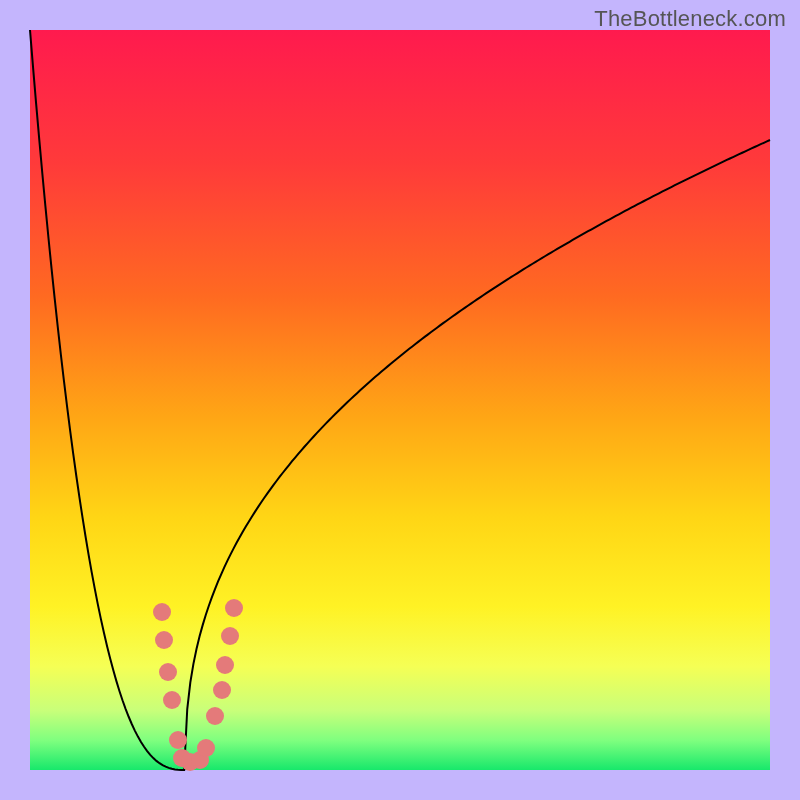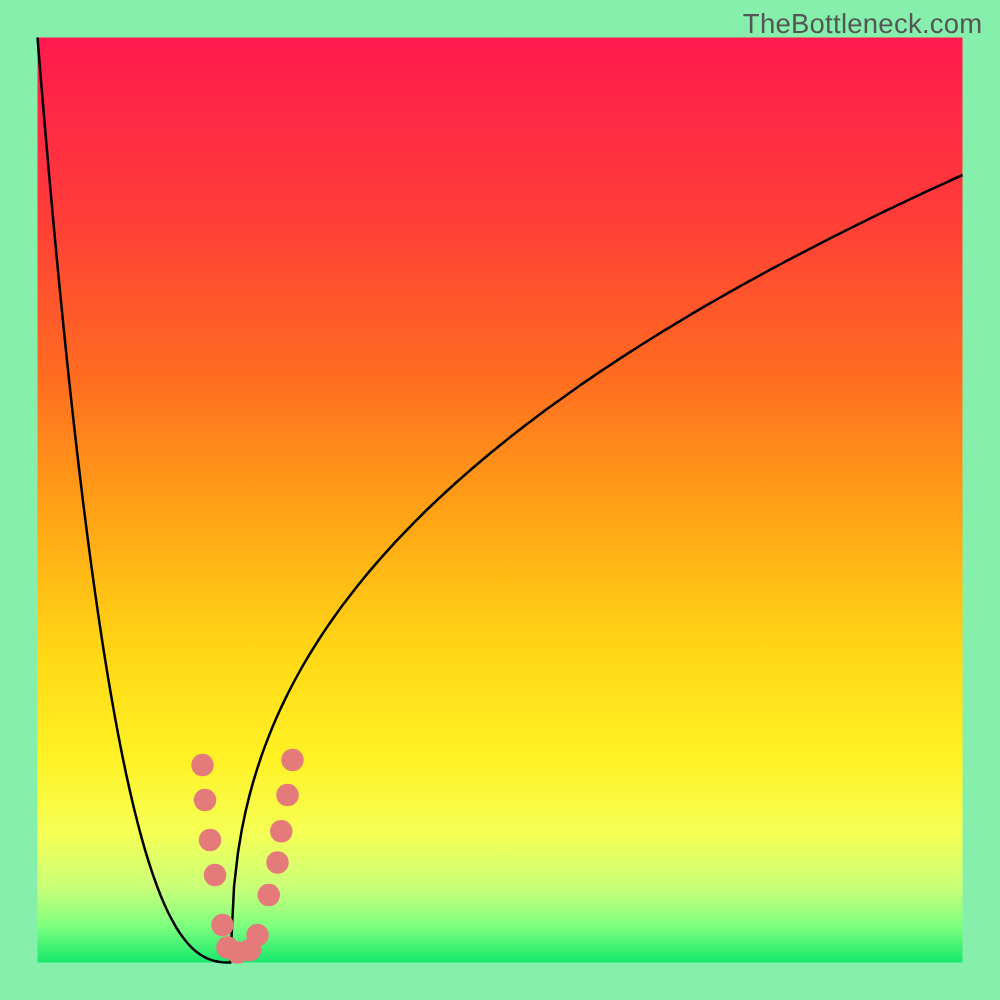--- a/index.html
+++ b/index.html
@@ -8,21 +8,21 @@
     width: 800px;
     height: 800px;
     background: #000;
     font-family: Arial, Helvetica, sans-serif;
     overflow: hidden;
   }
   .frame {
     position: relative;
     width: 800px;
     height: 800px;
-    background: #86efac;
+    background: #c4b5fd;
   }
   .watermark {
     position: absolute;
     top: 6px;
     right: 14px;
     color: #555;
     font-size: 22px;
     font-weight: 500;
     letter-spacing: 0.2px;
     z-index: 10;

